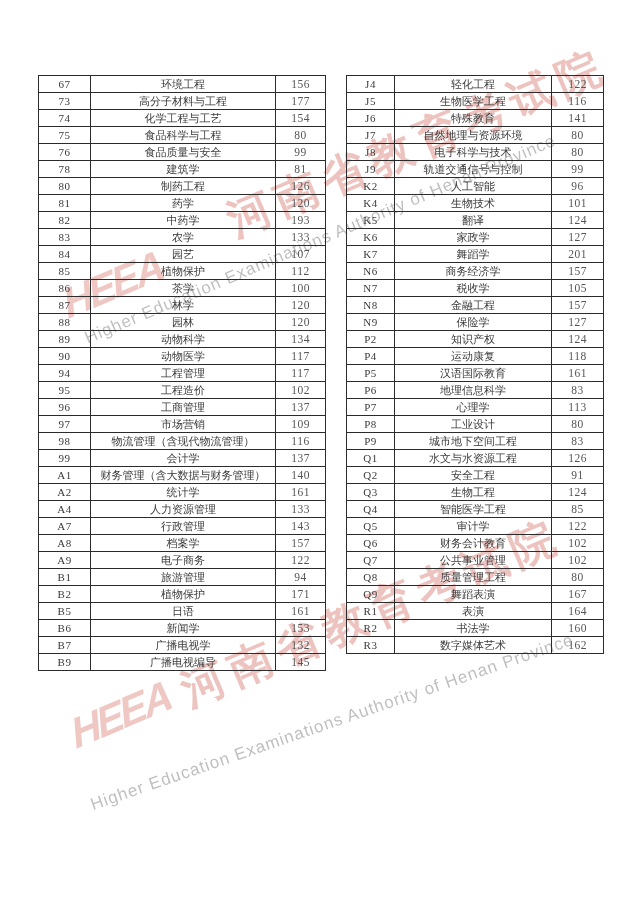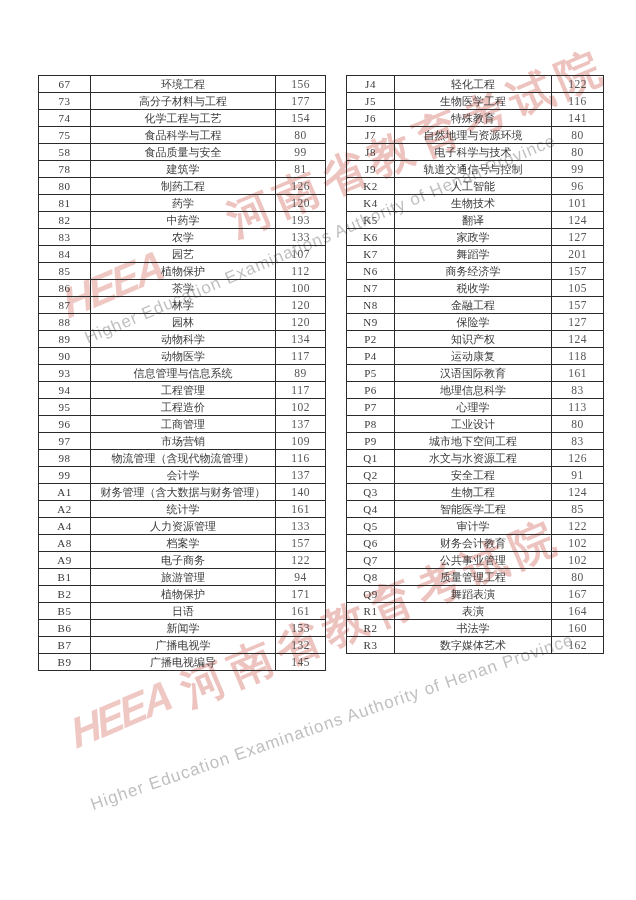--- a/index.html
+++ b/index.html
@@ -87,21 +87,21 @@
           <td class="code-cell">74</td>
           <td class="major-cell">化学工程与工艺</td>
           <td class="score-cell">154</td>
         </tr>
         <tr>
           <td class="code-cell">75</td>
           <td class="major-cell">食品科学与工程</td>
           <td class="score-cell">80</td>
         </tr>
         <tr>
-          <td class="code-cell">58</td>
+          <td class="code-cell">76</td>
           <td class="major-cell">食品质量与安全</td>
           <td class="score-cell">99</td>
         </tr>
         <tr>
           <td class="code-cell">78</td>
           <td class="major-cell">建筑学</td>
           <td class="score-cell">81</td>
         </tr>
         <tr>
           <td class="code-cell">80</td>
@@ -152,25 +152,20 @@
           <td class="code-cell">89</td>
           <td class="major-cell">动物科学</td>
           <td class="score-cell">134</td>
         </tr>
         <tr>
           <td class="code-cell">90</td>
           <td class="major-cell">动物医学</td>
           <td class="score-cell">117</td>
         </tr>
         <tr>
-          <td class="code-cell">93</td>
-          <td class="major-cell">信息管理与信息系统</td>
-          <td class="score-cell">89</td>
-        </tr>
-        <tr>
           <td class="code-cell">94</td>
           <td class="major-cell">工程管理</td>
           <td class="score-cell">117</td>
         </tr>
         <tr>
           <td class="code-cell">95</td>
           <td class="major-cell">工程造价</td>
           <td class="score-cell">102</td>
         </tr>
         <tr>
@@ -200,20 +195,25 @@
         </tr>
         <tr>
           <td class="code-cell">A2</td>
           <td class="major-cell">统计学</td>
           <td class="score-cell">161</td>
         </tr>
         <tr>
           <td class="code-cell">A4</td>
           <td class="major-cell">人力资源管理</td>
           <td class="score-cell">133</td>
+        </tr>
+        <tr>
+          <td class="code-cell">A7</td>
+          <td class="major-cell">行政管理</td>
+          <td class="score-cell">143</td>
         </tr>
         <tr>
           <td class="code-cell">A8</td>
           <td class="major-cell">档案学</td>
           <td class="score-cell">157</td>
         </tr>
         <tr>
           <td class="code-cell">A9</td>
           <td class="major-cell">电子商务</td>
           <td class="score-cell">122</td>

